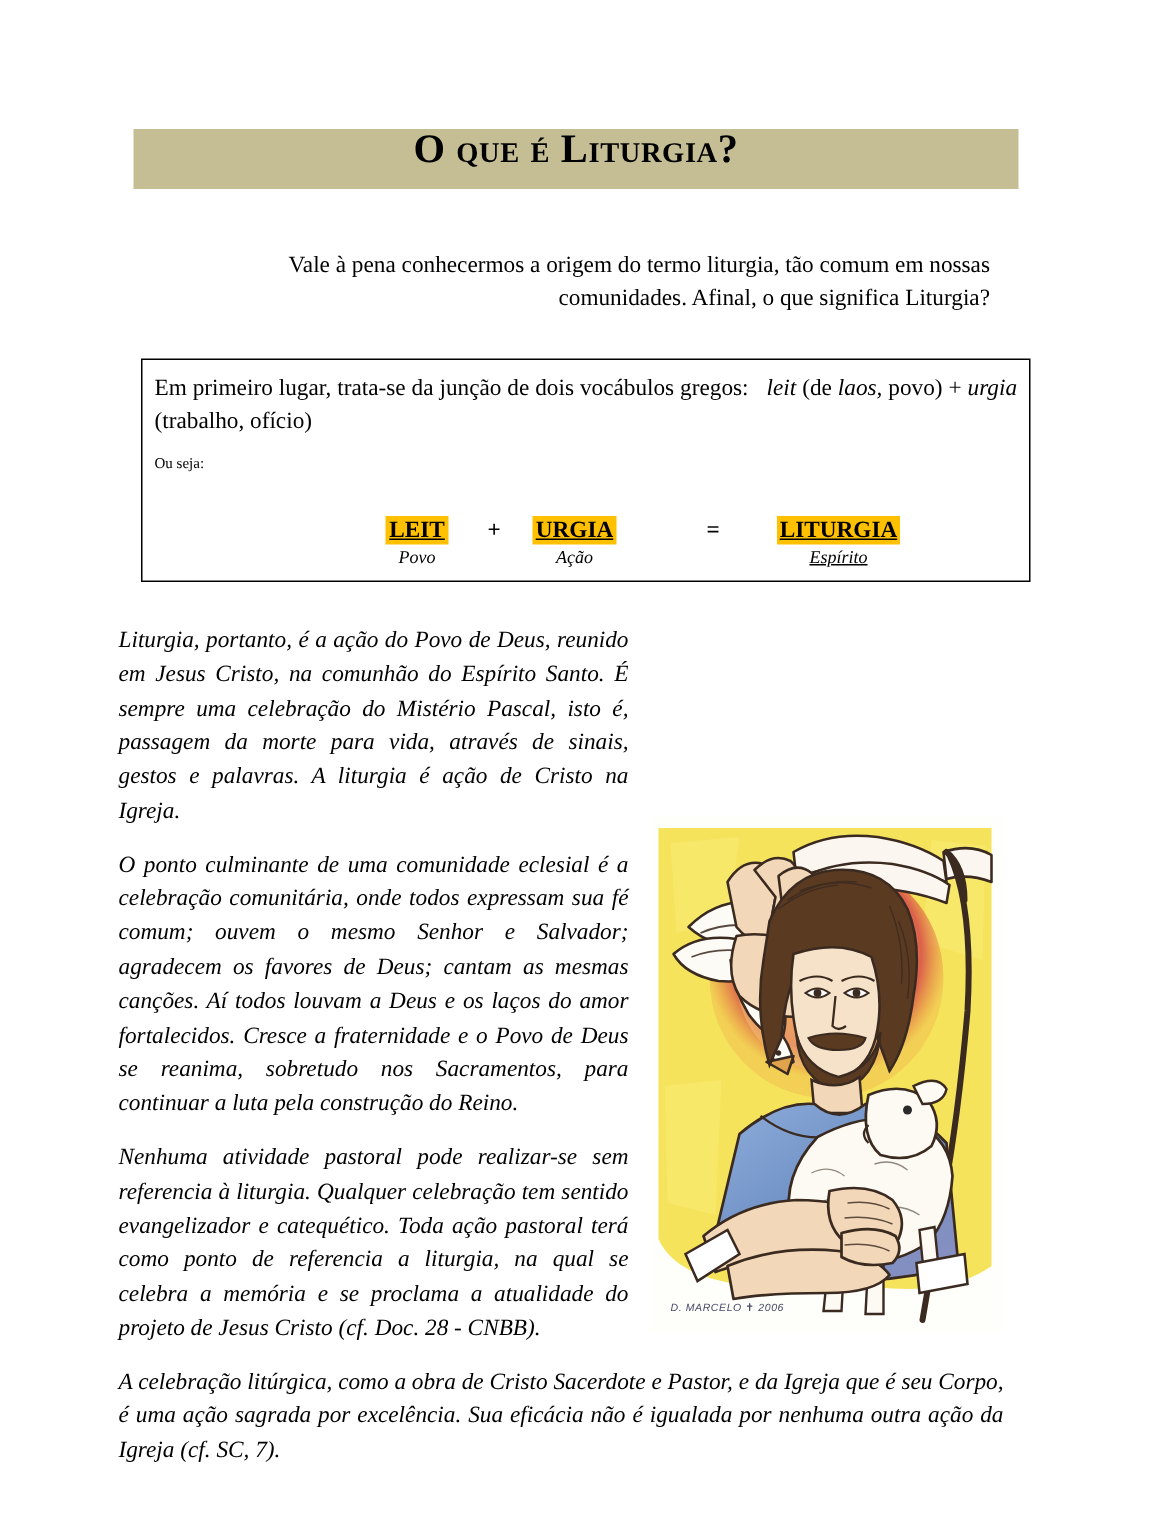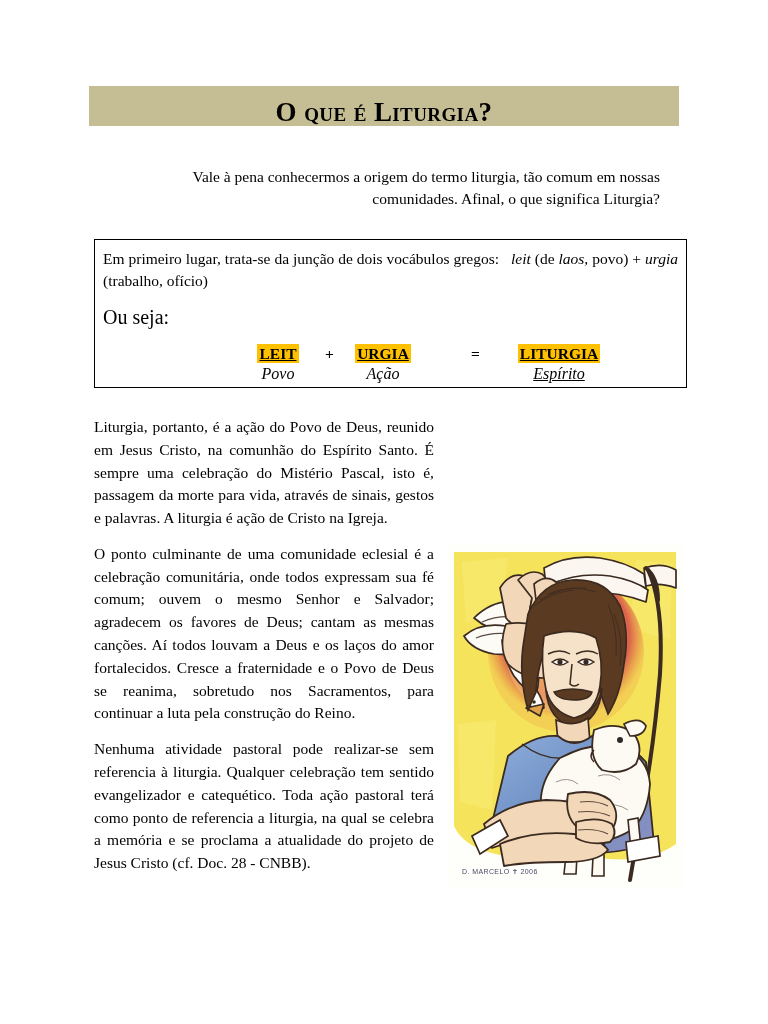--- a/index.html
+++ b/index.html
@@ -26,21 +26,21 @@
 
   
   .title-band {
     position: absolute;
     left: 89px;
     top: 86px;
     width: 590px;
     height: 40px;
     background: #c5be95;
     display: flex;
-    align-items: flex-end;
+    align-items: flex-start;
     justify-content: center;
   }
   .title-text {
     font-family: "Liberation Serif", "DejaVu Serif", serif;
     font-size: 27px;
     font-weight: bold;
     font-variant: small-caps;
     letter-spacing: 0.4px;
     color: #000000;
     line-height: 1;
@@ -81,21 +81,21 @@
     font-size: 15.5px;
     line-height: 1.45;
     text-align: justify;
     text-justify: inter-word;
   }
   .etym-p1 .sp-wide { display: inline-block; width: 12px; }
   .etym-p2 {
     position: absolute;
     left: 8px;
     top: 63px;
-    font-size: 20px;
+    font-size: 10px;
     line-height: 1.45;
   }
 
   
   .formula {
     position: absolute;
     left: 8px;
     top: 100px;
     width: 575px;
     height: 45px;
@@ -114,46 +114,47 @@
     line-height: 1.25;
   }
   .f-op {
     position: absolute;
     font-size: 15.5px;
     font-weight: bold;
     line-height: 1.25;
   }
   .f-sub {
     display: block;
-    font-size: 16px;
+    font-size: 12px;
     font-style: italic;
     font-weight: normal;
     text-decoration: none;
     background: transparent;
     line-height: 1.3;
     margin-top: 1px;
   }
 
   
   .t-leit     { left: 143px;  top: 4px; width: 64px; }
   .op-plus    { left: 222px;  top: 4px; }
   .t-urgia    { left: 240px;  top: 4px; width: 80px; }
   .op-equals  { left: 368px;  top: 4px; }
   .t-liturgia { left: 398px;  top: 4px; width: 116px; text-decoration: underline; }
 
   
   .body-col {
     position: absolute;
-    left: 94px;
+    left: 79px;
     top: 416px;
     width: 590px;
     font-size: 15.5px;
     line-height: 1.47;
     text-align: justify;
     text-justify: inter-word;
+    font-style: italic;
   }
   .body-col p {
     margin: 0 0 13px 0;
   }
 
   
   .illus {
     float: right;
     width: 236px;
     height: 344px;
@@ -355,15 +356,16 @@
         <path d="M24 292 L52 276 L60 292 L32 310 Z" fill="#FFFFFF" stroke="#3A2A20" stroke-width="1.7"></path>
         <path d="M178 298 L210 292 L212 312 L180 318 Z" fill="#FFFFFF" stroke="#3A2A20" stroke-width="1.7"></path>
 
         <text class="sig" x="14" y="330">D. MARCELO ✝ 2006</text>
       </svg>
     </div>
 
     <p>Liturgia, portanto, é a ação do Povo de Deus, reunido em Jesus Cristo, na comunhão do Espírito Santo. É sempre uma celebração do Mistério Pascal, isto é, passagem da morte para vida, através de sinais, gestos e palavras. A liturgia é ação de Cristo na Igreja.</p>
     <p>O ponto culminante de uma comunidade eclesial é a celebração comunitária, onde todos expressam sua fé comum; ouvem o mesmo Senhor e Salvador; agradecem os favores de Deus; cantam as mesmas canções. Aí todos louvam a Deus e os laços do amor fortalecidos. Cresce a fraternidade e o Povo de Deus se reanima, sobretudo nos Sacramentos, para continuar a luta pela construção do Reino.</p>
     <p>Nenhuma atividade pastoral pode realizar-se sem referencia à liturgia. Qualquer celebração tem sentido evangelizador e catequético. Toda ação pastoral terá como ponto de referencia a liturgia, na qual se celebra a memória e se proclama a atualidade do projeto de Jesus Cristo (cf. Doc. 28 - CNBB).</p>
+    <p>A celebração litúrgica, como a obra de Cristo Sacerdote e Pastor, e da Igreja que é seu Corpo, é uma ação sagrada por excelência. Sua eficácia não é igualada por nenhuma outra ação da Igreja (cf. SC, 7).</p>
   </div>
 
 </div>
 
 </body></html>

